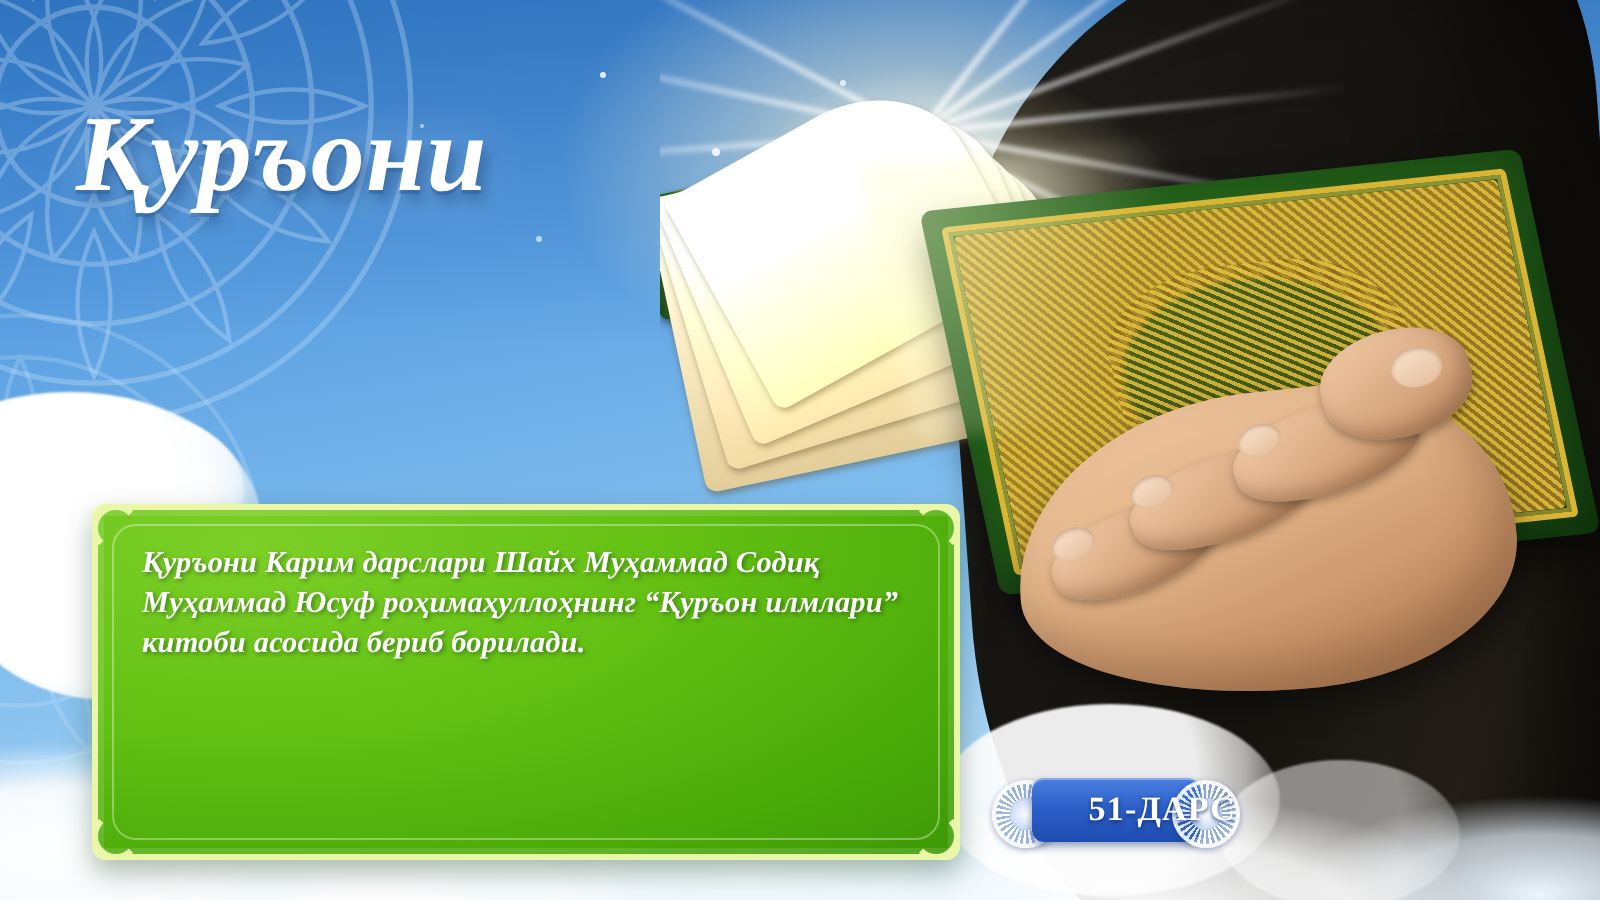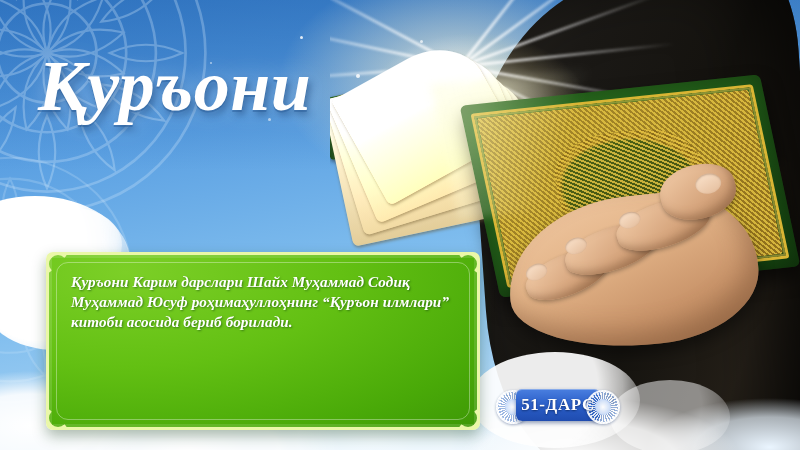--- a/index.html
+++ b/index.html
@@ -167,21 +167,21 @@
     color:#ffffff;
     font-family:"Liberation Serif", serif;
     font-style:italic;font-weight:700;
     line-height:.96;
     letter-spacing:.5px;
     text-shadow:
       0 2px 0 rgba(40,90,150,.45),
       3px 5px 7px rgba(20,60,110,.45),
       0 0 26px rgba(255,255,255,.35);
   }
-  .title .l1{display:block;font-size:72px;padding-left:4px;}
+  .title .l1{display:block;font-size:54px;padding-left:4px;}
   .title .l2{display:block;font-size:62px;padding-left:96px;margin-top:4px;}
 
   
   .panel{
     position:absolute;left:46px;top:252px;width:428px;height:172px;
     border-radius:7px;
     background:
       radial-gradient(ellipse 120% 130% at 18% 10%, #7ccf27 0%, #63c013 42%, #49a908 78%, #3c9606 100%);
     border:3px solid #eaf7a8;
     box-shadow:0 6px 14px rgba(20,60,20,.35), inset 0 0 0 3px rgba(255,255,255,.12);
@@ -206,21 +206,21 @@
     font-style:italic;font-weight:700;
     font-size:15.2px;line-height:1.30;
     text-shadow:1px 1px 2px rgba(20,70,15,.55);
     letter-spacing:.1px;
   }
   .ptext.p2{margin-top:9px;padding-left:8px;font-size:14.6px;line-height:1.34;}
 
   
   .badge{
     position:absolute;left:498px;top:389px;width:120px;height:32px;
-    display:flex;align-items:center;justify-content:center;
+    display:flex;align-items:center;justify-content:flex-end;
   }
   .badge-plate{
     position:absolute;left:18px;top:0;width:84px;height:32px;
     border-radius:6px;
     background:linear-gradient(180deg,#4a7fe0 0%,#2b5fc8 48%,#1f4cb0 100%);
     box-shadow:0 2px 4px rgba(10,40,100,.45), inset 0 1px 0 rgba(255,255,255,.35);
   }
   .badge-label{
     position:relative;z-index:3;color:#ffffff;
     font-family:"Liberation Serif", serif;

